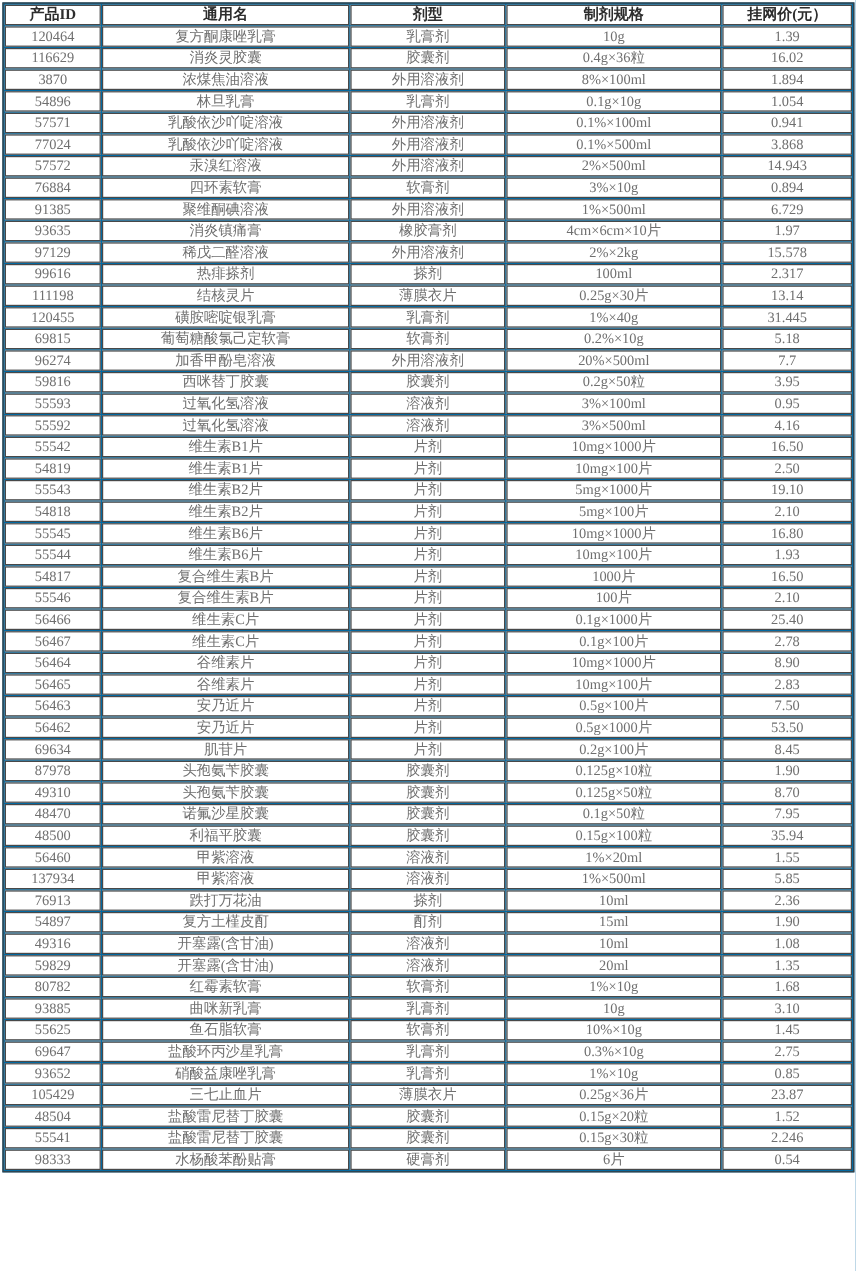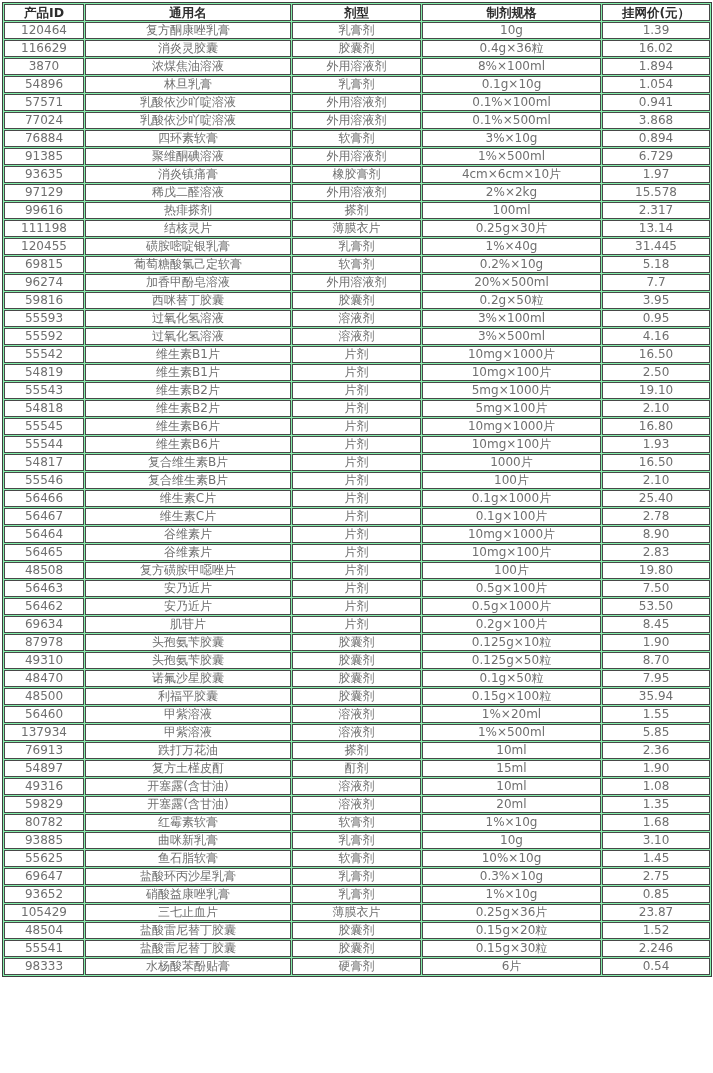--- a/index.html
+++ b/index.html
@@ -14,22 +14,23 @@
     height: 1073px;
     box-sizing: border-box;
     padding: 2px;
     background: #ffffff;
   }
   table.product-table {
     border-collapse: separate;
     border-spacing: 1px;
     table-layout: fixed;
     width: 708px;
-    background: #86efac;
+    background: #0369a1;
     border: 1px solid #3d3d3d;
+    font-family: Liberation Serif, serif;
   }
   table.product-table th,
   table.product-table td {
     border: 1px solid #484848;
     text-align: center;
     vertical-align: middle;
     padding: 0 2px;
     height: 15px;
     line-height: 15px;
     font-size: 12px;
@@ -107,20 +108,27 @@
           <td>0.941</td>
         </tr>
         <tr>
           <td>77024</td>
           <td>乳酸依沙吖啶溶液</td>
           <td>外用溶液剂</td>
           <td>0.1%×500ml</td>
           <td>3.868</td>
         </tr>
         <tr>
+          <td>57572</td>
+          <td>汞溴红溶液</td>
+          <td>外用溶液剂</td>
+          <td>2%×500ml</td>
+          <td>14.943</td>
+        </tr>
+        <tr>
           <td>76884</td>
           <td>四环素软膏</td>
           <td>软膏剂</td>
           <td>3%×10g</td>
           <td>0.894</td>
         </tr>
         <tr>
           <td>91385</td>
           <td>聚维酮碘溶液</td>
           <td>外用溶液剂</td>
@@ -275,27 +283,20 @@
           <td>8.90</td>
         </tr>
         <tr>
           <td>56465</td>
           <td>谷维素片</td>
           <td>片剂</td>
           <td>10mg×100片</td>
           <td>2.83</td>
         </tr>
         <tr>
-          <td>48508</td>
-          <td>复方磺胺甲噁唑片</td>
-          <td>片剂</td>
-          <td>100片</td>
-          <td>19.80</td>
-        </tr>
-        <tr>
           <td>56463</td>
           <td>安乃近片</td>
           <td>片剂</td>
           <td>0.5g×100片</td>
           <td>7.50</td>
         </tr>
         <tr>
           <td>56462</td>
           <td>安乃近片</td>
           <td>片剂</td>

